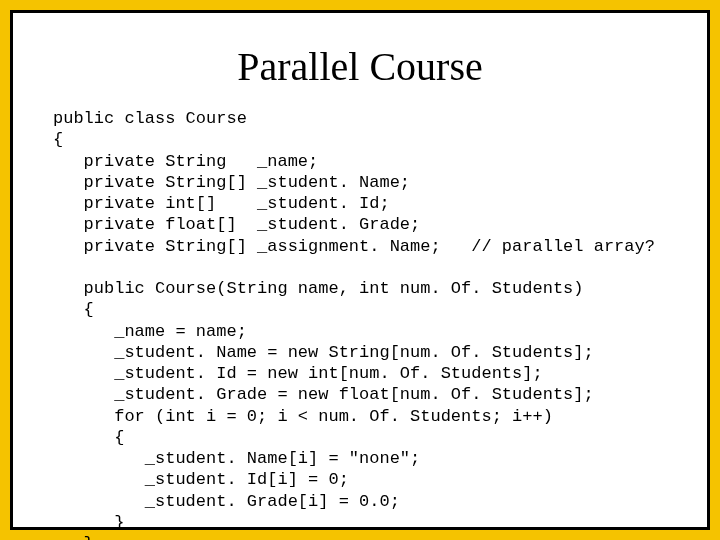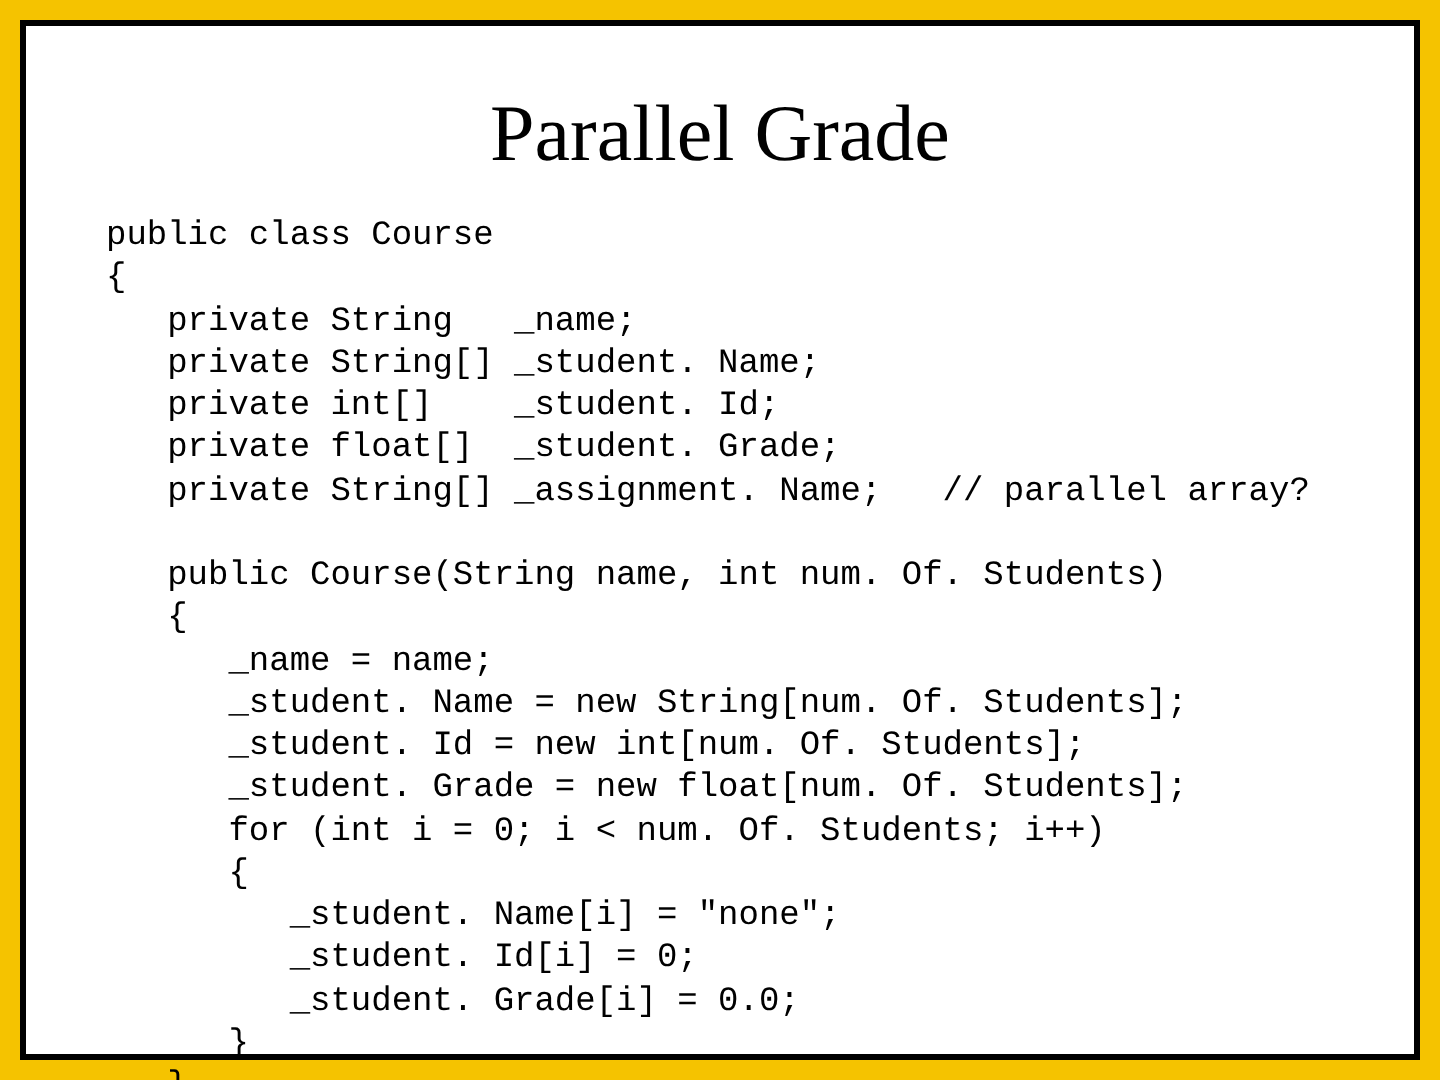--- a/index.html
+++ b/index.html
@@ -41,21 +41,21 @@
     white-space: pre;
     color: #000;
     margin-left: 10px;
   }
 </style>
 </head>
 <body>
 
 <div class="slide-outer">
   <div class="slide-inner">
-    <div class="title">Parallel Grade</div>
+    <div class="title">Parallel Course</div>
     <div class="code">public class Course
 {
    private String   _name;
    private String[] _student. Name;
    private int[]    _student. Id;
    private float[]  _student. Grade;
    private String[] _assignment. Name;   // parallel array?
 
    public Course(String name, int num. Of. Students)
    {

